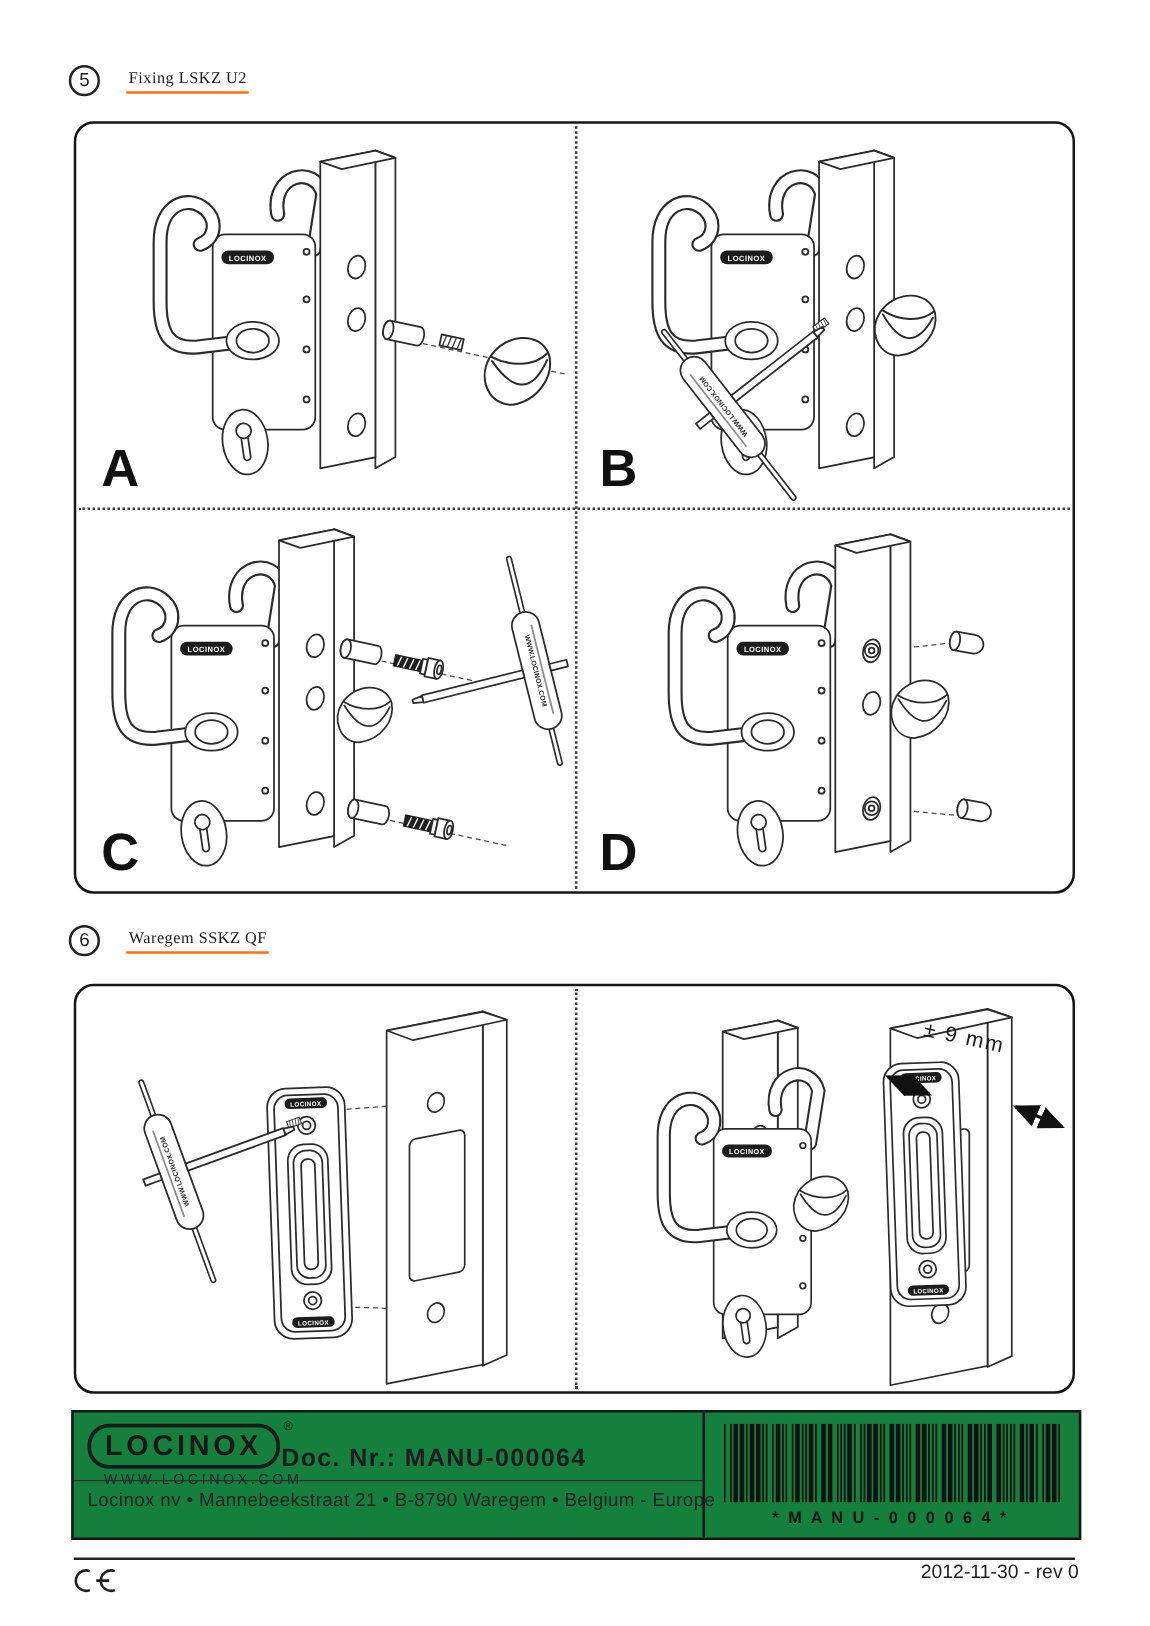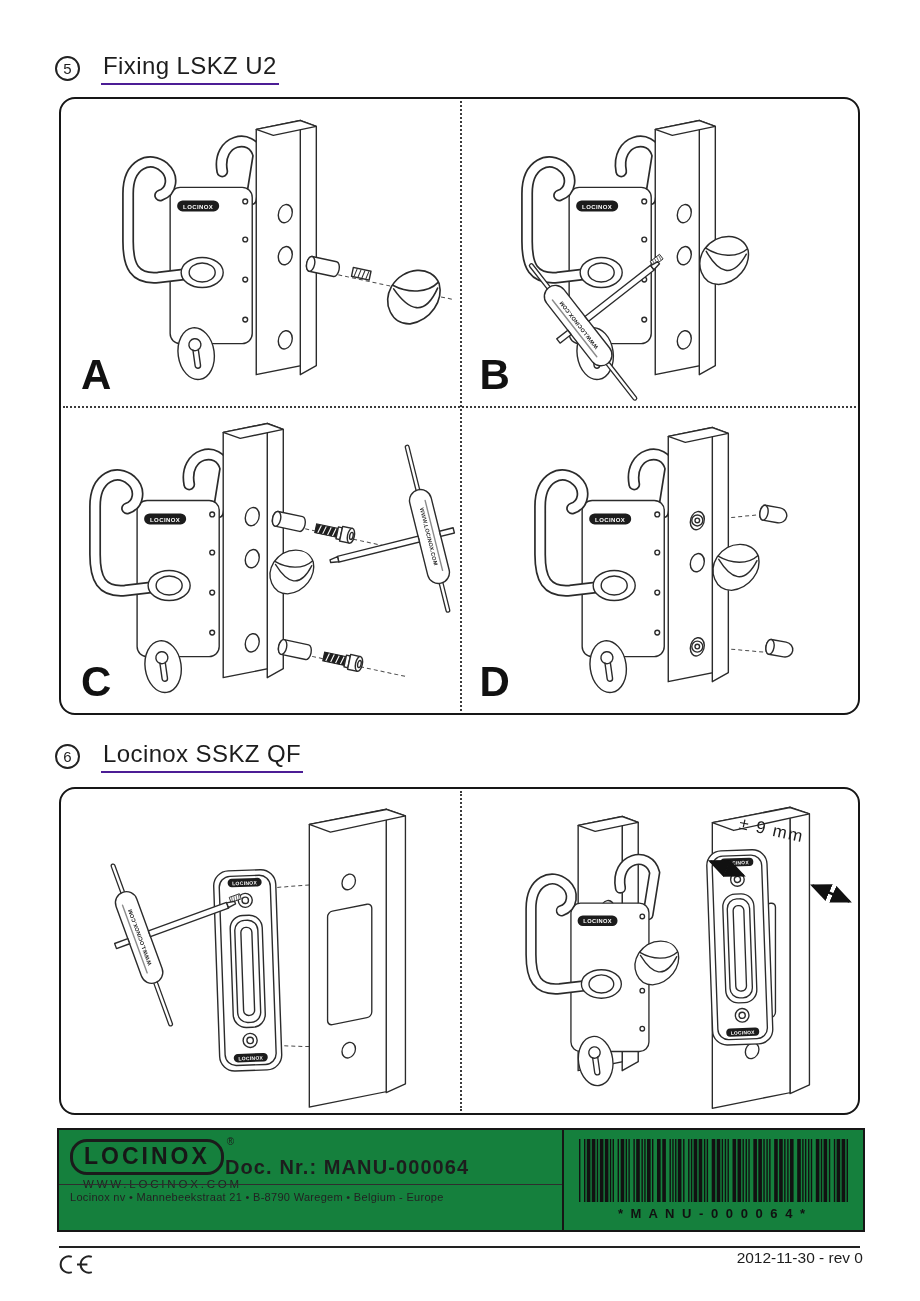--- a/index.html
+++ b/index.html
@@ -2,21 +2,21 @@
 <html><head>
 <meta charset="utf-8">
 <style>
   html,body{margin:0;padding:0;background:#fff;}
   .page{position:relative;width:920px;height:1301px;background:#fff;overflow:hidden;
         font-family:"Liberation Sans",sans-serif;color:#1d1d1d;}
   
   .sechead{position:absolute;left:55px;display:flex;align-items:center;gap:21px;}
   .cnum{width:25px;height:25px;border:2px solid #222;border-radius:50%;display:flex;
         align-items:center;justify-content:center;font-size:15px;box-sizing:border-box;}
-  .stitle{font-size:24px;letter-spacing:.4px;border-bottom:2px solid #4c1d95;padding:0 2px 3px;}
+  .stitle{font-size:13px;letter-spacing:.4px;border-bottom:2px solid #f97316;padding:0 2px 3px;font-family:Liberation Serif, serif;}
   
   .panelbox{position:absolute;left:59px;width:801px;border:2.5px solid #161616;border-radius:16px;
             background:#fff;box-sizing:border-box;}
   .vdiv{position:absolute;top:2px;bottom:2px;left:50%;border-left:2px dotted #3c3c3c;}
   .hdiv{position:absolute;left:2px;right:2px;top:50%;border-top:2px dotted #3c3c3c;}
   .cell{position:absolute;}
   .ca{left:0;top:0;width:50%;height:50%}.cb{left:50%;top:0;width:50%;height:50%}
   .cc{left:0;top:50%;width:50%;height:50%}.cd{left:50%;top:50%;width:50%;height:50%}
   .cl{left:0;top:0;width:50%;height:100%}.cr{left:50%;top:0;width:50%;height:100%}
   .plabel{position:absolute;left:20px;bottom:10px;font-size:42px;font-weight:800;color:#111;line-height:1;}
@@ -40,21 +40,21 @@
   .footbox{position:absolute;left:57px;top:1128px;width:808px;height:104px;
            border:2.5px solid #161616;box-sizing:border-box;background:#15803d;}
   .fdiv{position:absolute;top:0;bottom:0;left:503px;border-left:2px solid #161616;}
   .logowrap{position:absolute;left:11px;top:9px;}
   .logopill{display:inline-block;border:3.2px solid #1b1b1b;border-radius:17px;padding:1px 11px 2px;
             font-size:23px;font-weight:bold;letter-spacing:3px;color:#171717;}
   .logoreg{font-size:10px;vertical-align:top;position:relative;top:-3px;left:3px;}
   .logourl{font-size:11.5px;letter-spacing:2.8px;margin-top:3px;margin-left:13px;color:#222;}
   .docnr{position:absolute;left:166px;top:26px;font-size:20px;font-weight:bold;letter-spacing:1.1px;}
   .addrline{position:absolute;left:0;width:503px;top:54px;border-top:1.5px solid #2e2e2e;}
-  .addr{position:absolute;left:11px;top:59px;font-size:11px;letter-spacing:.3px;line-height:1.55;color:#222;}
+  .addr{position:absolute;left:11px;top:59px;font-size:15px;letter-spacing:.3px;line-height:1.55;color:#222;}
   .bcwrap{position:absolute;left:503px;right:0;top:0;bottom:0;}
   #barcode{position:absolute;left:17px;top:9px;width:269px;height:63px;}
   .bctext{position:absolute;left:0;right:0;top:76px;text-align:center;font-size:13px;
           font-weight:bold;letter-spacing:2px;color:#111;}
   
   .bottomrule{position:absolute;left:59px;top:1246px;width:801px;border-top:2px solid #222;}
   .cemark{position:absolute;left:55px;top:1251px;}
   .cemark path{fill:none;stroke:#222;stroke-width:2.6;}
   .rev{position:absolute;right:57px;top:1249px;font-size:15.5px;color:#1d1d1d;}
 </style>
@@ -226,21 +226,21 @@
         <use href="#g-cap" transform="translate(306,232) rotate(10)"></use>
       </svg>
       <div class="plabel">D</div>
     </div>
     <div class="vdiv"></div>
     <div class="hdiv"></div>
   </div>
 
   <div class="sechead" style="top:740px">
     <div class="cnum">6</div>
-    <div class="stitle">Locinox SSKZ QF</div>
+    <div class="stitle">Waregem SSKZ QF</div>
   </div>
 
   <div class="panelbox" style="top:787px;height:328px">
     <div class="cell cl">
       <svg class="ill" viewBox="0 0 398 323">
         <line class="dsh" x1="216" y1="98" x2="281" y2="93"></line>
         <line class="dsh" x1="216" y1="256" x2="281" y2="258"></line>
         <use href="#g-post2" transform="translate(248,14) scale(0.96)"></use>
         <use href="#g-keep" transform="translate(152,82) rotate(-2)"></use>
         <use href="#g-grub" transform="translate(168,108) rotate(-20) scale(0.6)"></use>

